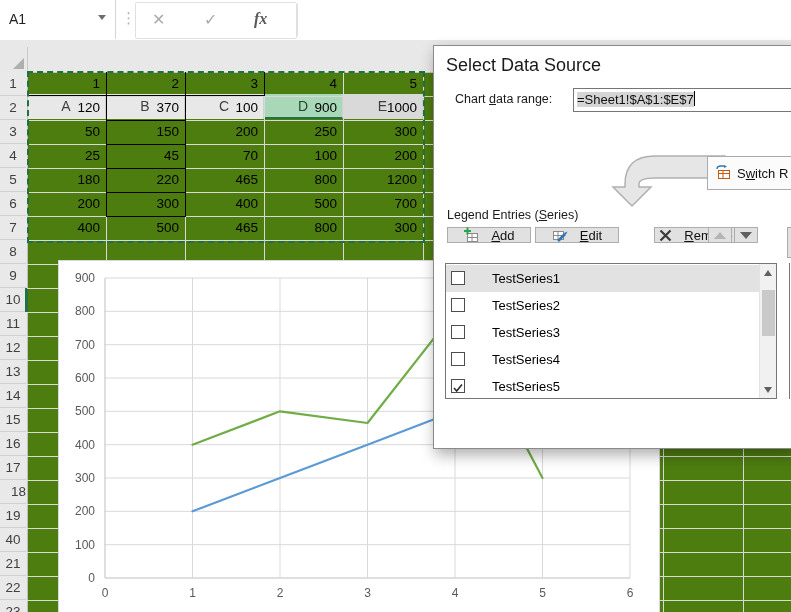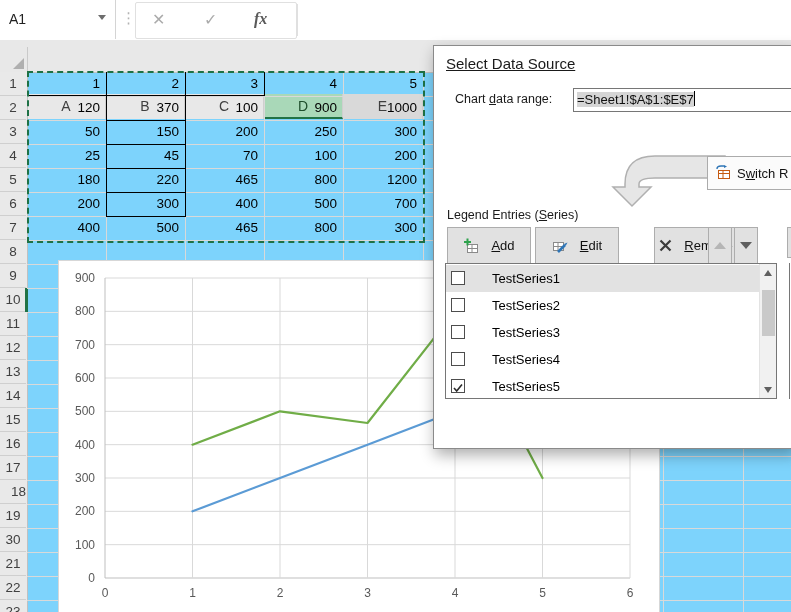--- a/index.html
+++ b/index.html
@@ -1,16 +1,16 @@
 <!DOCTYPE html>
 <html><head>
 <meta charset="utf-8">
 <style>
   html,body{margin:0;padding:0;background:#fff;}
-  #stage{position:relative;width:791px;height:612px;overflow:hidden;background:#7dd3fc;
+  #stage{position:relative;width:791px;height:612px;overflow:hidden;background:#4d7c0f;
          font-family:"Liberation Sans",sans-serif;-webkit-font-smoothing:antialiased;}
   .abs{position:absolute;}
 
   
   #topbar{left:0;top:0;width:791px;height:40px;background:#fff;border-bottom:1px solid #D9D9D9;}
   #namebox{left:0;top:0;width:115px;height:39px;background:#fff;border-right:1px solid #D4D4D4;cursor:pointer;}
   #namebox .val{position:absolute;left:9px;top:11px;font-size:14px;color:#222;}
   #namebox .caret{position:absolute;right:9px;top:15px;width:0;height:0;border-left:4px solid transparent;border-right:4px solid transparent;border-top:5px solid #6d6d6d;}
   #fbar-dots{left:121px;top:9px;color:#B3B3B3;font-size:15px;letter-spacing:0;}
   #fxgroup{left:135px;top:2px;width:160px;height:35px;border:1px solid #E0E0E0;border-radius:2px;background:#fff;}
@@ -41,30 +41,30 @@
   .cell{position:absolute;height:24px;font-size:13.5px;color:#000;text-align:right;line-height:23px;cursor:cell;}
   .blackline{position:absolute;background:#000;}
   #ants{left:27px;top:71px;width:394px;height:168px;border:2px dashed #1E7145;pointer-events:none;}
 
   
   #chart{left:58px;top:260px;width:600px;height:360px;background:#fff;border:1px solid #D7D7D7;cursor:pointer;}
 
   
   #dialog{left:433px;top:45px;width:360px;height:402px;background:#fff;border:1px solid #8A8A8A;
           box-shadow:2px 6px 14px rgba(0,0,0,.32);z-index:20;}
-  #dlg-title{position:absolute;left:12px;top:9px;font-size:15px;color:#1a1a1a;text-decoration:underline;}
+  #dlg-title{position:absolute;left:12px;top:9px;font-size:18px;color:#1a1a1a;}
   #dlg-range-label{position:absolute;left:21px;top:46px;font-size:12.5px;color:#1a1a1a;}
   #dlg-range-input{position:absolute;left:139px;top:42px;width:230px;height:22px;border:1px solid #767676;background:#fff;
                    font-size:13px;line-height:22px;padding-left:3px;white-space:nowrap;cursor:text;}
   #dlg-range-input .sel{background:#D5D5D5;color:#111;}
   #dlg-range-input .caret{display:inline-block;width:1px;height:15px;background:#000;vertical-align:-2px;}
   #switch-btn{position:absolute;left:273px;top:110px;width:120px;height:34px;background:#FBFBFB;border:1px solid #ABABAB;
               font-size:13px;color:#111;display:flex;align-items:center;padding-left:7px;gap:6px;box-sizing:border-box;cursor:pointer;}
   #legend-label{position:absolute;left:13px;top:162px;font-size:12.5px;color:#1a1a1a;}
-  .dlgbtn{position:absolute;top:181px;height:37px;background:#E1E1E1;border:1px solid #ADADAD;box-sizing:border-box;
+  .dlgbtn{position:absolute;top:181px;height:16px;background:#E1E1E1;border:1px solid #ADADAD;box-sizing:border-box;
           font-size:13px;color:#111;display:flex;align-items:center;justify-content:center;gap:12px;cursor:pointer;}
   #btn-up .tri{width:0;height:0;border-left:6px solid transparent;border-right:6px solid transparent;border-bottom:7px solid #B5B5B5;}
   #btn-down .tri{width:0;height:0;border-left:6px solid transparent;border-right:6px solid transparent;border-top:7px solid #5F5F5F;}
   #listbox{position:absolute;left:11px;top:217px;width:332px;height:136px;border:1px solid #767676;background:#fff;box-sizing:border-box;}
   .series-item{position:absolute;left:0;width:313px;height:27px;cursor:pointer;}
   .series-item.sel{background:#E2E2E2;}
   .series-item .cb{position:absolute;left:5px;top:6px;width:14px;height:14px;border:1px solid #4d4d4d;background:#fff;box-sizing:border-box;}
   .series-item .lbl{position:absolute;left:46px;top:6px;font-size:13px;color:#000;}
   #vscroll{position:absolute;right:0;top:0;width:17px;height:134px;background:#F1F1F1;border-left:1px solid #E3E3E3;box-sizing:border-box;}
   #vs-up,#vs-down{position:absolute;left:0;width:17px;height:17px;cursor:pointer;}
@@ -124,21 +124,21 @@
       <div class="rowhead" style="top: 216px;">10</div>
       <div class="rowhead" style="top: 240px;">11</div>
       <div class="rowhead" style="top: 264px;">12</div>
       <div class="rowhead" style="top: 288px;">13</div>
       <div class="rowhead" style="top: 312px;">14</div>
       <div class="rowhead" style="top: 336px;">15</div>
       <div class="rowhead" style="top: 360px;">16</div>
       <div class="rowhead" style="top: 384px;">17</div>
       <div class="rowhead" style="top: 408px; text-align: right;">18</div>
       <div class="rowhead" style="top: 432px;">19</div>
-      <div class="rowhead" style="top: 456px;">30</div>
+      <div class="rowhead" style="top: 456px;">40</div>
       <div class="rowhead" style="top: 480px;">21</div>
       <div class="rowhead" style="top: 504px;">22</div>
       <div class="rowhead" style="top: 528px;">23</div>
     </div>
   <div class="abs" id="row10-mark"></div>
 
   <div id="gridlines">
       <div class="abs gridv" style="left: 106px; top: 72px; height: 540px;"></div>
       <div class="abs gridv" style="left: 185px; top: 72px; height: 540px;"></div>
       <div class="abs gridv" style="left: 264px; top: 72px; height: 540px;"></div>

